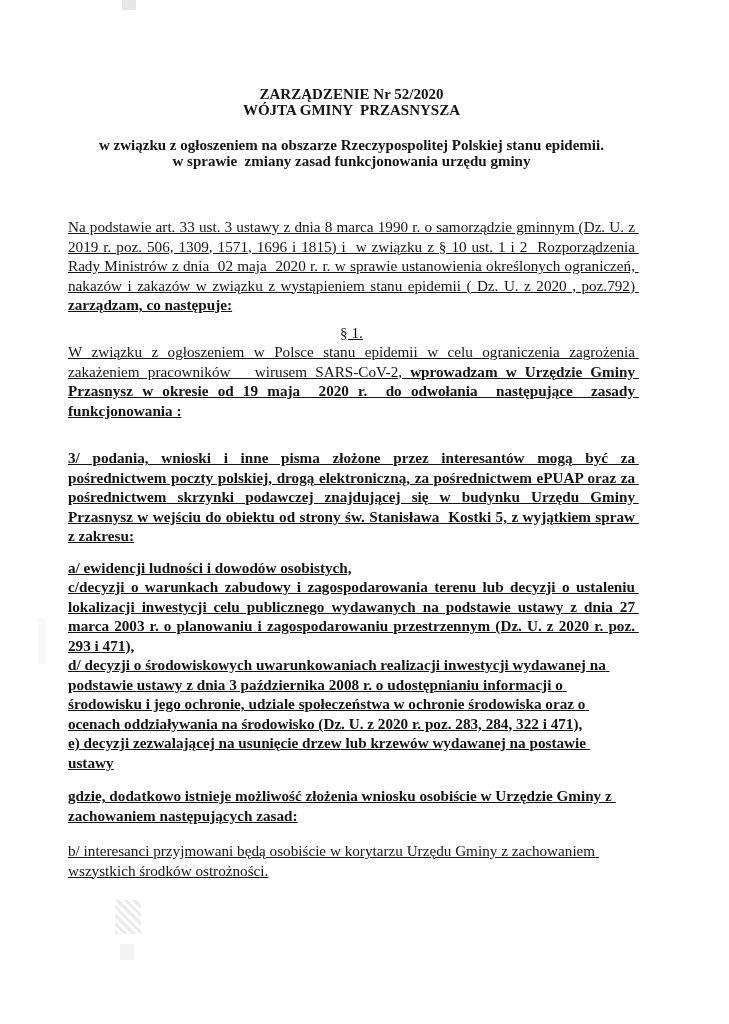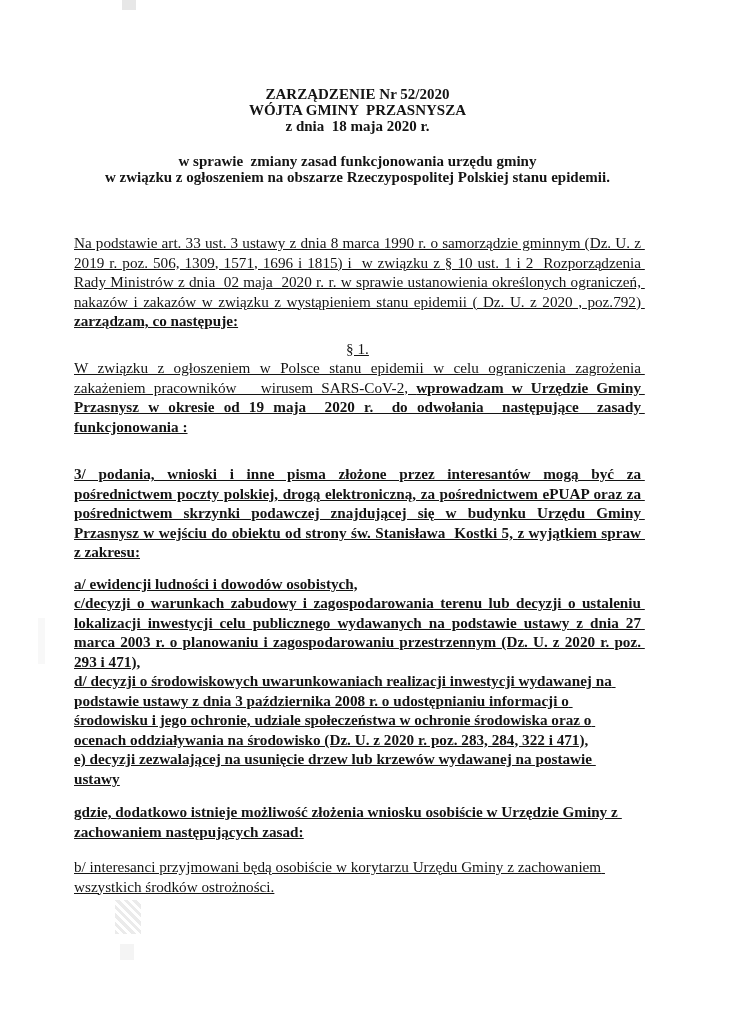--- a/index.html
+++ b/index.html
@@ -6,21 +6,21 @@
   .page {
     position:relative;
     width:729px; height:1024px;
     background:#ffffff;
     overflow:hidden;
     font-family:"Liberation Serif", serif;
     color:#141414;
   }
   .content {
     position:absolute;
-    left:74px; top:86px;
+    left:68px; top:86px;
     width:567px;
   }
   .heading { text-align:center; font-weight:bold; font-size:15px; line-height:16px; }
   .heading div { white-space:pre-wrap; }
   .subject { margin-top:19px; text-align:center; font-weight:bold; font-size:15px; line-height:16px; }
   .subject div { white-space:pre-wrap; }
   .body-blocks { margin-top:48px; font-size:15.2px; line-height:19.5px;text-decoration:underline; }
   .body-blocks p { margin:0; }
   .body-blocks p span { white-space:pre-wrap; }
   .al-justify { text-align:justify; }
@@ -42,26 +42,25 @@
 <div class="page">
   <div class="artifact a1"></div>
   <div class="artifact a2"></div>
   <div class="artifact a3"></div>
   <div class="artifact a4"></div>
 
   <div class="content">
     <div class="heading">
       <div>ZARZĄDZENIE Nr 52/2020</div>
       <div>WÓJTA GMINY  PRZASNYSZA</div>
-      <div>z dnia  18 maja 2020 r.</div>
     </div>
 
     <div class="subject">
+      <div>w związku z ogłoszeniem na obszarze Rzeczypospolitej Polskiej stanu epidemii.</div>
       <div>w sprawie  zmiany zasad funkcjonowania urzędu gminy</div>
-      <div>w związku z ogłoszeniem na obszarze Rzeczypospolitej Polskiej stanu epidemii.</div>
     </div>
 
     <div class="body-blocks" id="body-blocks">
         <p class="al-justify"><span>Na podstawie art. 33 ust. 3 ustawy z dnia 8 marca 1990 r. o samorządzie gminnym (Dz. U. z 2019 r. poz. 506, 1309, 1571, 1696 i 1815) i  w związku z § 10 ust. 1 i 2  Rozporządzenia Rady Ministrów z dnia  02 maja  2020 r. r. w sprawie ustanowienia określonych ograniczeń, nakazów i zakazów w związku z wystąpieniem stanu epidemii ( Dz. U. z 2020 , poz.792) </span><span class="b">zarządzam, co następuje:</span></p>
         <div class="gap" style="height: 8px;"></div>
         <p class="al-center"><span>§ 1.</span></p>
         <p class="al-justify"><span>W związku z ogłoszeniem w Polsce stanu epidemii w celu ograniczenia zagrożenia zakażeniem pracowników   wirusem SARS-CoV-2, </span><span class="b">wprowadzam w Urzędzie Gminy Przasnysz w okresie od 19 maja  2020 r.  do odwołania  następujące  zasady funkcjonowania :</span></p>
         <div class="gap" style="height: 14px;"></div>
         <div class="gap" style="height: 14px;"></div>
         <p class="al-justify"><span class="b">3/ podania, wnioski i inne pisma złożone przez interesantów mogą być za pośrednictwem poczty polskiej, drogą elektroniczną, za pośrednictwem ePUAP oraz za pośrednictwem skrzynki podawczej znajdującej się w budynku Urzędu Gminy Przasnysz w wejściu do obiektu od strony św. Stanisława  Kostki 5, </span><span class="b u">z wyjątkiem spraw z zakresu:</span></p>

